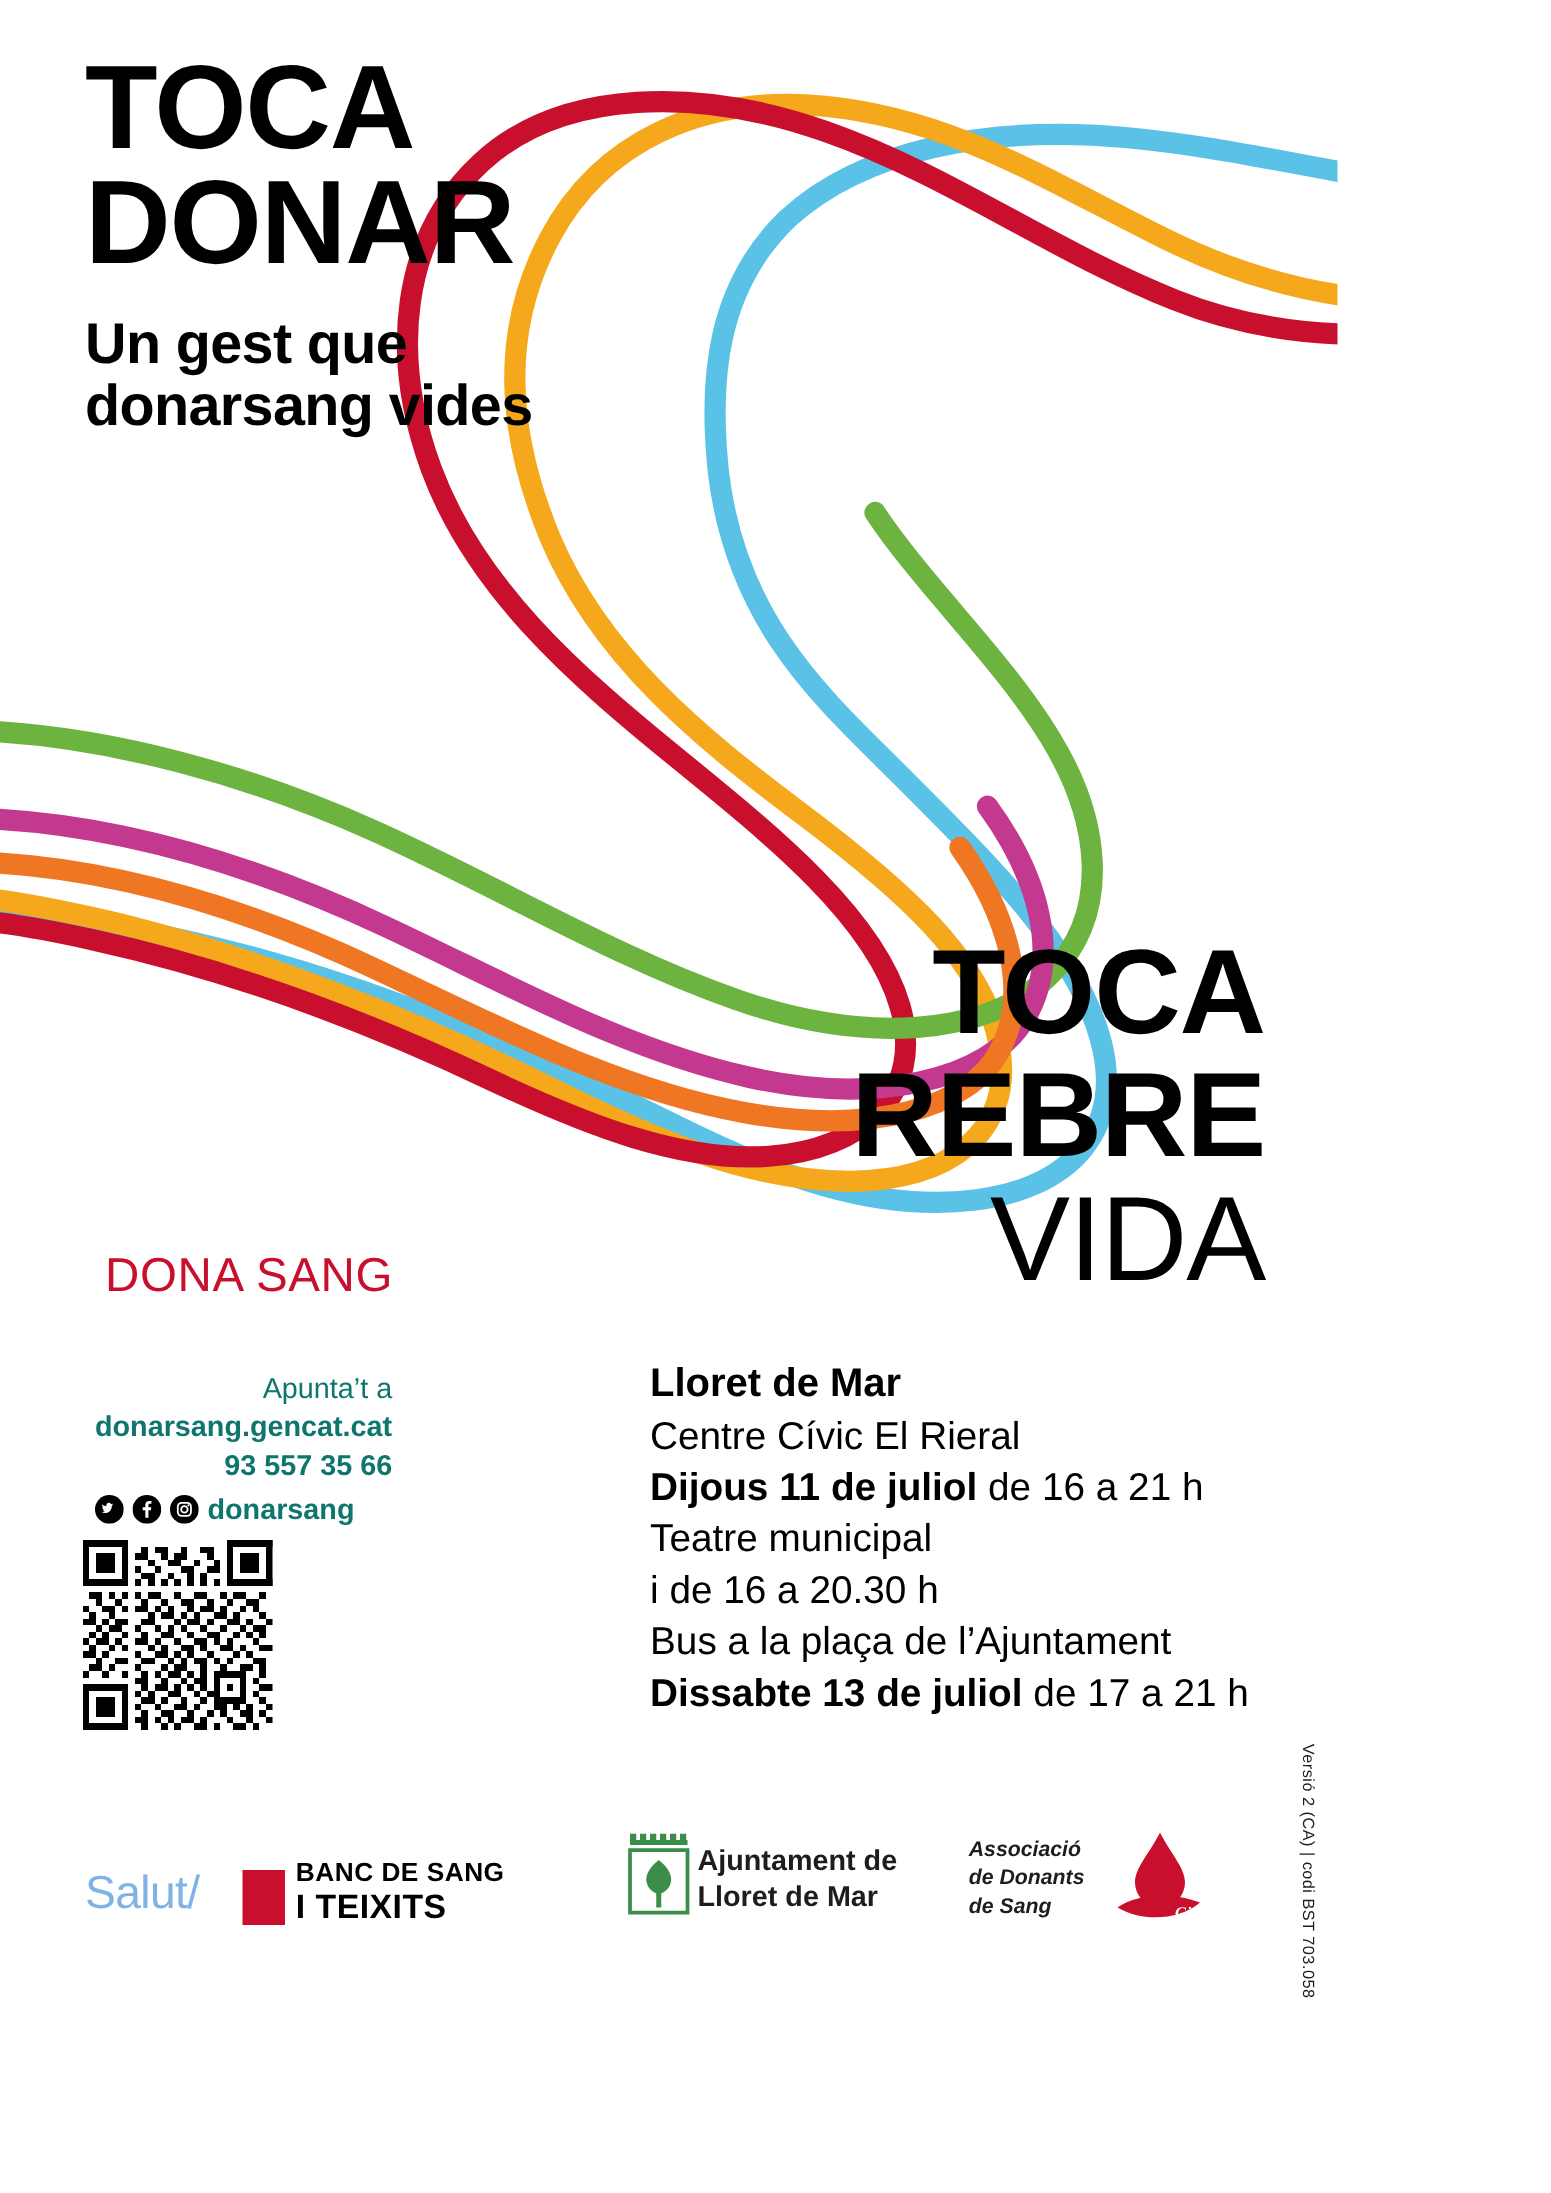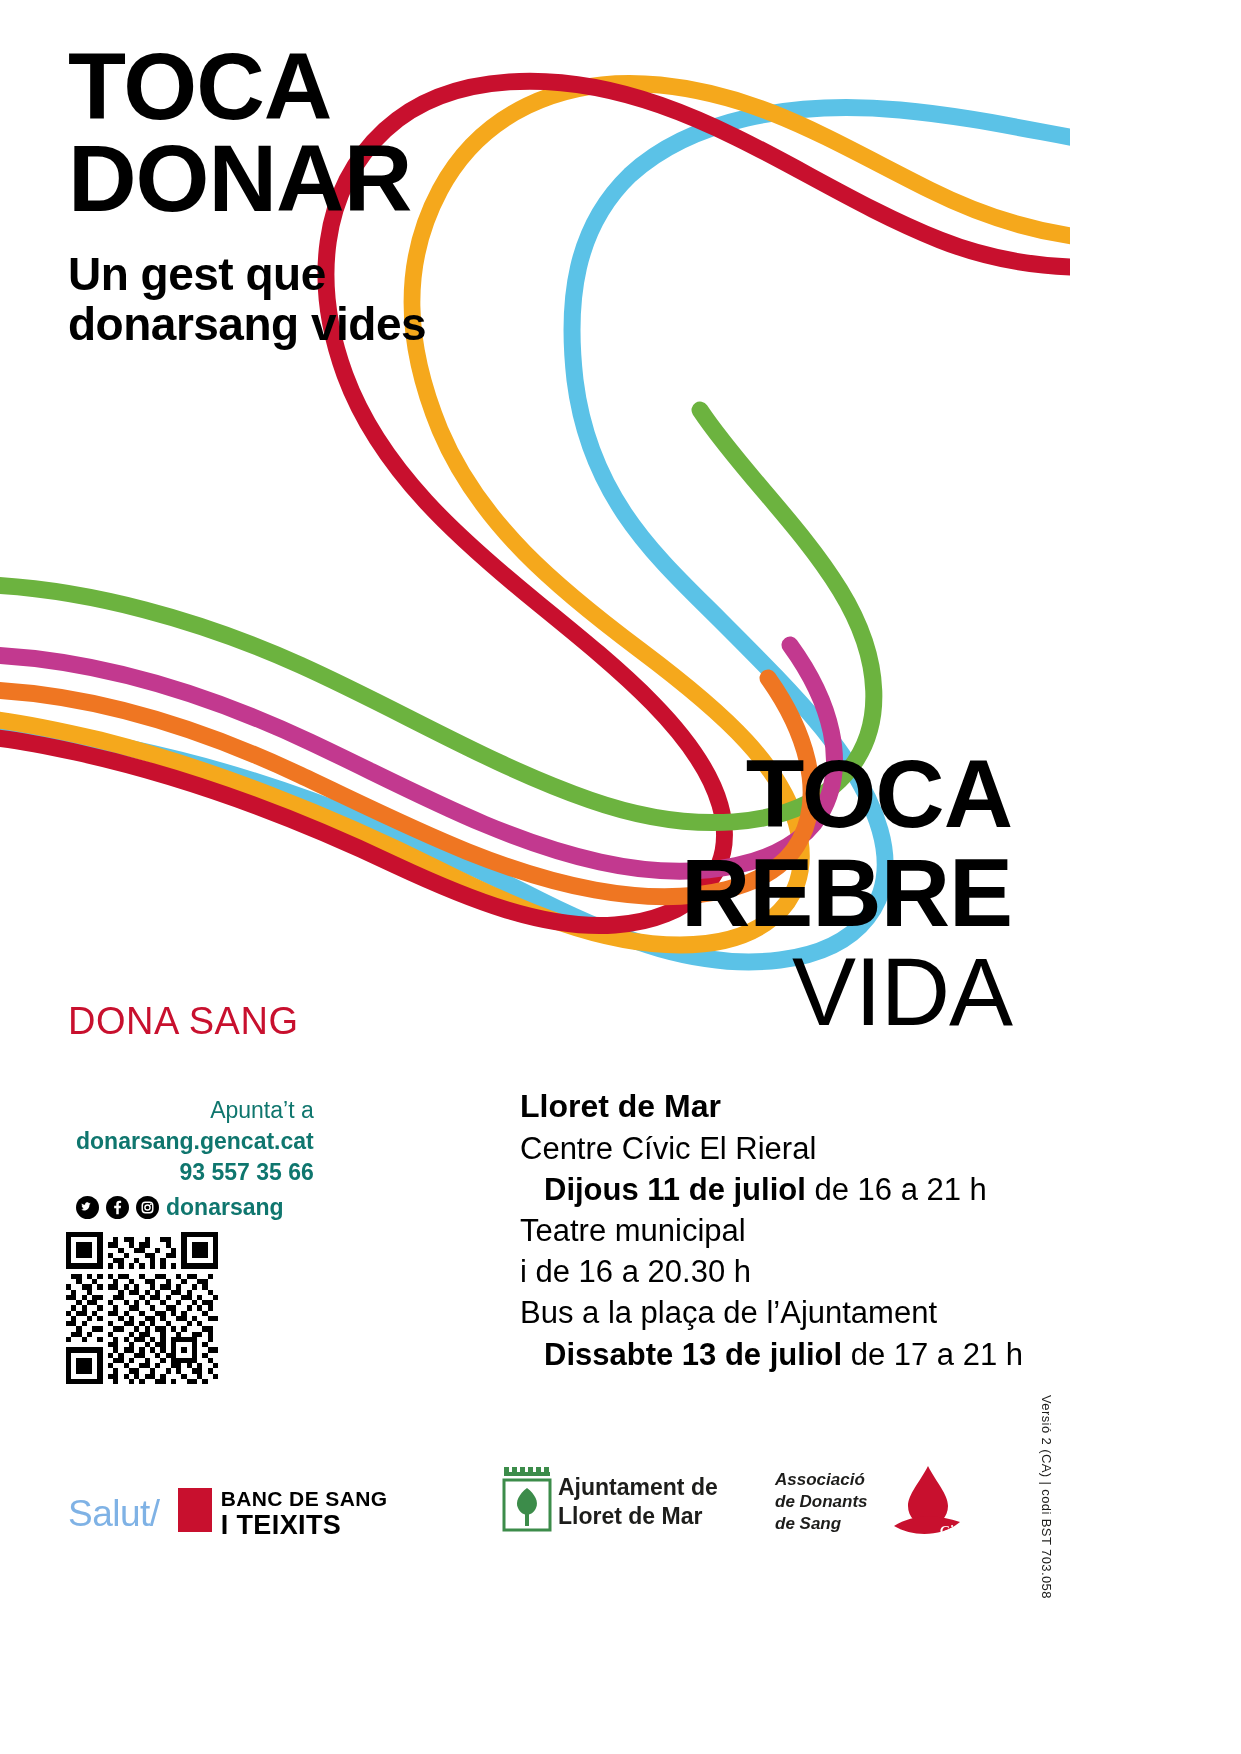--- a/index.html
+++ b/index.html
@@ -66,21 +66,21 @@
     line-height: 1.03;
     color: #000;
   }
   .headline-bottom .line.thin {
     font-weight: 400;
   }
 
   
   .dona-sang {
     position: absolute;
-    left: 68px;
+    left: 84px;
     top: 1000px;
     font-size: 38px;
     font-weight: 400;
     letter-spacing: 0.5px;
     color: #c8102e;
     z-index: 5;
   }
 
   
   .contact {
@@ -131,21 +131,20 @@
   }
   .events .place-title {
     font-weight: 700;
     font-size: 32px;
   }
   .events .venue {
     font-weight: 400;
   }
   .events .when b {
     font-weight: 700;
-    margin-left: 24px;
   }
 
   
   .footer {
     position: absolute;
     left: 0;
     top: 1430px;
     width: 1241px;
     height: 190px;
     z-index: 5;
@@ -158,22 +157,22 @@
     align-items: center;
   }
   .salut-text {
     font-size: 37px;
     color: #7fb2e5;
     font-weight: 400;
     letter-spacing: -0.5px;
   }
   .bst {
     display: flex;
-    align-items: flex-start;
-    margin-left: 18px;
+    align-items: flex-end;
+    margin-left: 34px;
   }
   .bst-drop {
     width: 34px;
     height: 44px;
     background: #c8102e;
     margin-right: 9px;
   }
   .bst-text {
     line-height: 1.08;
   }

